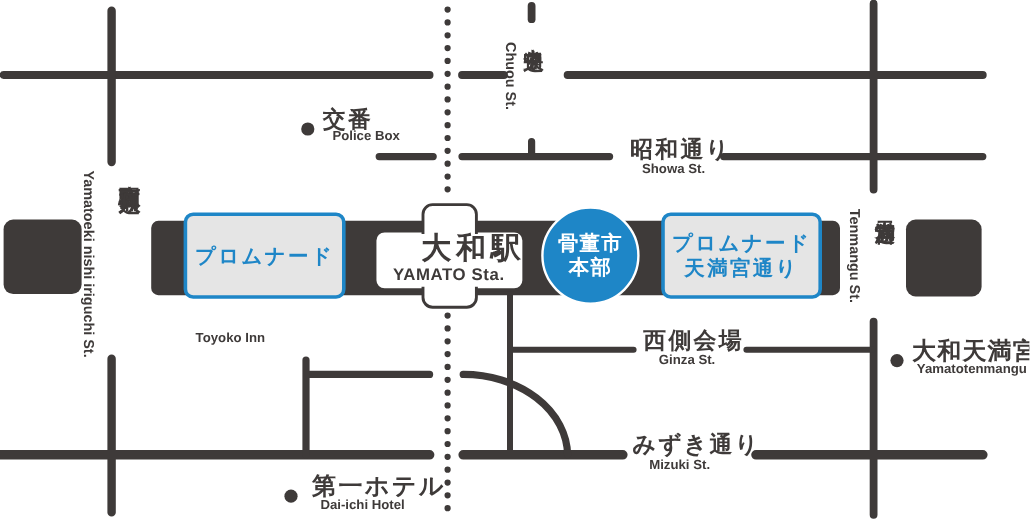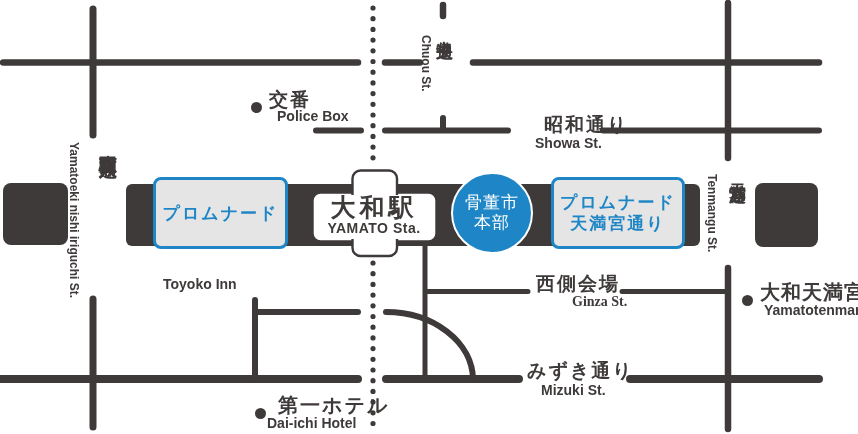--- a/index.html
+++ b/index.html
@@ -1,38 +1,38 @@
 <!DOCTYPE html>
 <html><head>
 <meta charset="utf-8">
 <style>
   html,body{margin:0;padding:0;background:#fff;}
   #map{position:relative;width:858px;height:434px;background:#fff;overflow:hidden;
        font-family:"Liberation Sans",sans-serif;color:#3e3a39;}
   #roads{position:absolute;left:0;top:0;}
   .abs{position:absolute;}
   .jp{font-weight:bold;color:#3e3a39;white-space:nowrap;}
-  .en{font-weight:bold;color:#3e3a39;white-space:nowrap;font-size:14px;}
+  .en{font-weight:bold;color:#3e3a39;white-space:nowrap;font-size:11px;}
   .row{display:flex;align-items:flex-end;gap:7px;}
   .dot{width:11px;height:11px;border-radius:50%;background:#3e3a39;flex:0 0 auto;}
   .v-jp{writing-mode:vertical-rl;text-orientation:mixed;font-weight:bold;color:#3e3a39;
         letter-spacing:1px;white-space:nowrap;}
   .v-en{writing-mode:vertical-rl;text-orientation:mixed;font-weight:bold;color:#3e3a39;
         font-size:12px;white-space:nowrap;}
   .venue-box{position:absolute;top:177px;width:135px;height:72px;background:#e5e5e5;
         border:3px solid #1e86c7;border-radius:8px;box-sizing:border-box;
         display:flex;flex-direction:column;justify-content:center;align-items:center;}
   .venue-box div{color:#1e86c7;font-weight:bold;font-size:17px;letter-spacing:2px;
         line-height:21px;white-space:nowrap;}
   #hq{position:absolute;left:451px;top:172px;width:82px;height:82px;border-radius:50%;
         background:#1e86c7;border:2px solid #fff;box-sizing:border-box;
         display:flex;flex-direction:column;justify-content:center;align-items:center;}
-  #hq div{color:#fff;font-weight:normal;font-size:17px;letter-spacing:1px;line-height:20px;white-space:nowrap;}
+  #hq div{color:#fff;font-weight:bold;font-size:17px;letter-spacing:1px;line-height:20px;white-space:nowrap;}
   #station-text{position:absolute;left:310px;top:193px;width:128px;text-align:center;}
-  #station-text .jp-big{font-size:25px;font-weight:bold;letter-spacing:4px;line-height:28px;white-space:nowrap;}
+  #station-text .jp-big{font-size:25px;font-weight:bold;letter-spacing:4px;line-height:28px;white-space:nowrap;text-align:right;}
   #station-text .en-sub{font-size:14px;font-weight:bold;letter-spacing:0.5px;line-height:14px;white-space:nowrap;}
 </style>
 </head>
 <body>
 
 <div id="map">
 
   <svg id="roads" width="858" height="434" viewBox="0 0 858 434">
 
     <line x1="373" y1="8" x2="373" y2="164" stroke="#3e3a39" stroke-width="5.2" stroke-linecap="round" stroke-dasharray="0 10.7"></line>
@@ -78,37 +78,37 @@
   </div>
 
   <div class="abs row" style="left:251px;top:87px;">
     <span class="dot"></span>
     <span class="jp" style="font-size:19px;letter-spacing:2px;">交番</span>
   </div>
   <div class="abs en" style="left:277px;top:108px;">Police Box</div>
 
   <div class="abs en" style="left:163px;top:276px;">Toyoko Inn</div>
 
-  <div class="abs row" style="left:255px;top:392px;gap:12px;">
+  <div class="abs row" style="left:237px;top:392px;gap:12px;">
     <span class="dot"></span>
     <span class="jp" style="font-size:20px;letter-spacing:2px;">第一ホテル</span>
   </div>
   <div class="abs en" style="left:267px;top:415px;">Dai-ichi Hotel</div>
 
   <div class="abs row" style="left:742px;top:279px;">
     <span class="dot"></span>
     <span class="jp" style="font-size:20px;letter-spacing:1px;">大和天満宮</span>
   </div>
   <div class="abs en" style="left:764px;top:302px;">Yamatotenmangu</div>
 
-  <div class="abs jp" style="left:544px;top:112px;font-size:19px;letter-spacing:2px;">昭和通り</div>
+  <div class="abs jp" style="left:525px;top:112px;font-size:19px;letter-spacing:2px;">昭和通り</div>
   <div class="abs en" style="left:535px;top:135px;">Showa St.</div>
 
   <div class="abs jp" style="left:536px;top:271px;font-size:19px;letter-spacing:2px;">西側会場</div>
-  <div class="abs en" style="left:572px;top:294px;font-family:Liberation Serif, serif;">Ginza St.</div>
+  <div class="abs en" style="left:549px;top:294px;">Ginza St.</div>
 
   <div class="abs jp" style="left:527px;top:358px;font-size:19px;letter-spacing:2px;text-align:right;">みずき通り</div>
   <div class="abs en" style="left:541px;top:382px;">Mizuki St.</div>
 
   <div class="abs v-jp" style="left:433px;top:27px;font-size:17px;">中央通り</div>
   <div class="abs v-en" style="left:419px;top:35px;">Chuou St.</div>
 
   <div class="abs v-jp" style="left:726px;top:170px;font-size:17px;">天満宮通り</div>
   <div class="abs v-en" style="left:705px;top:174px;">Tenmangu St.</div>
 

